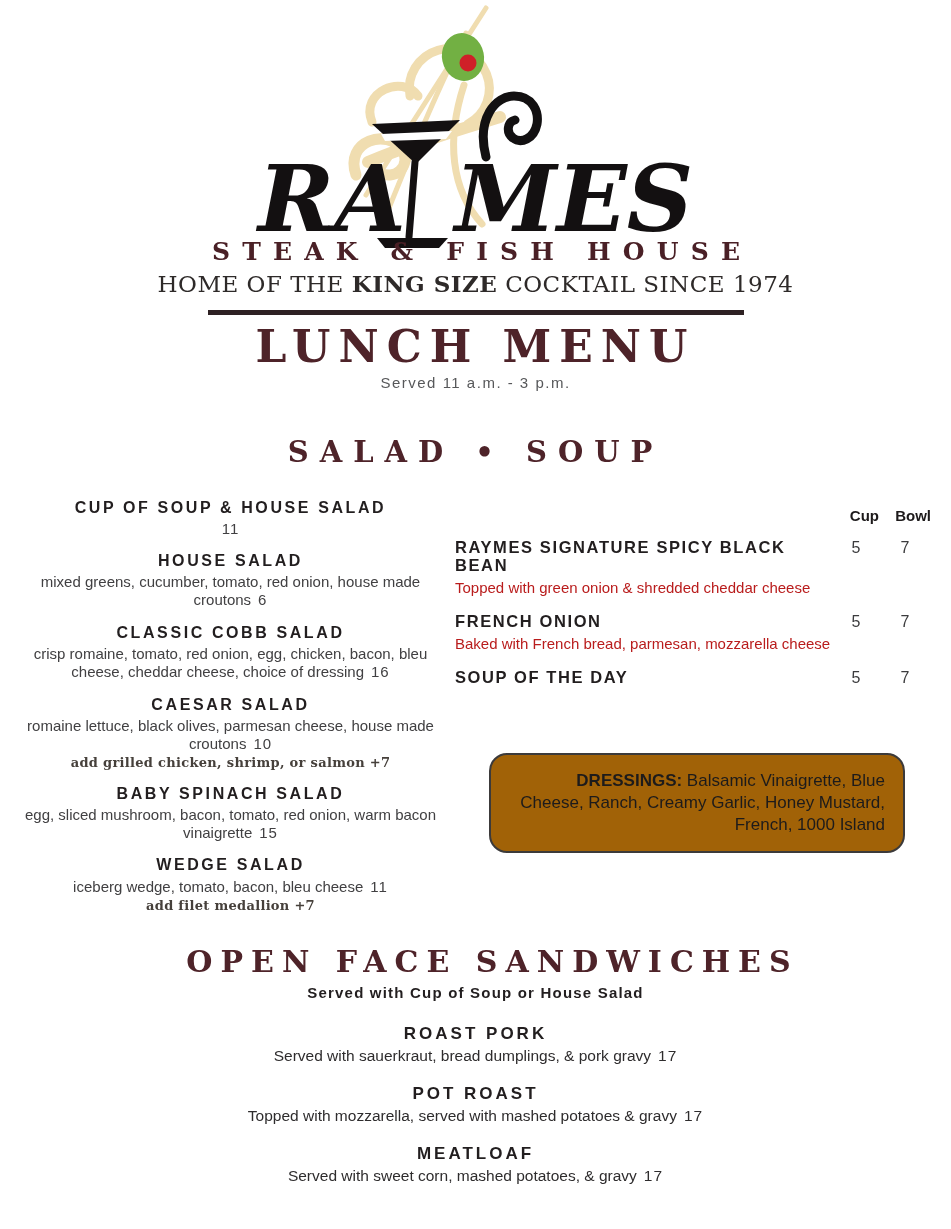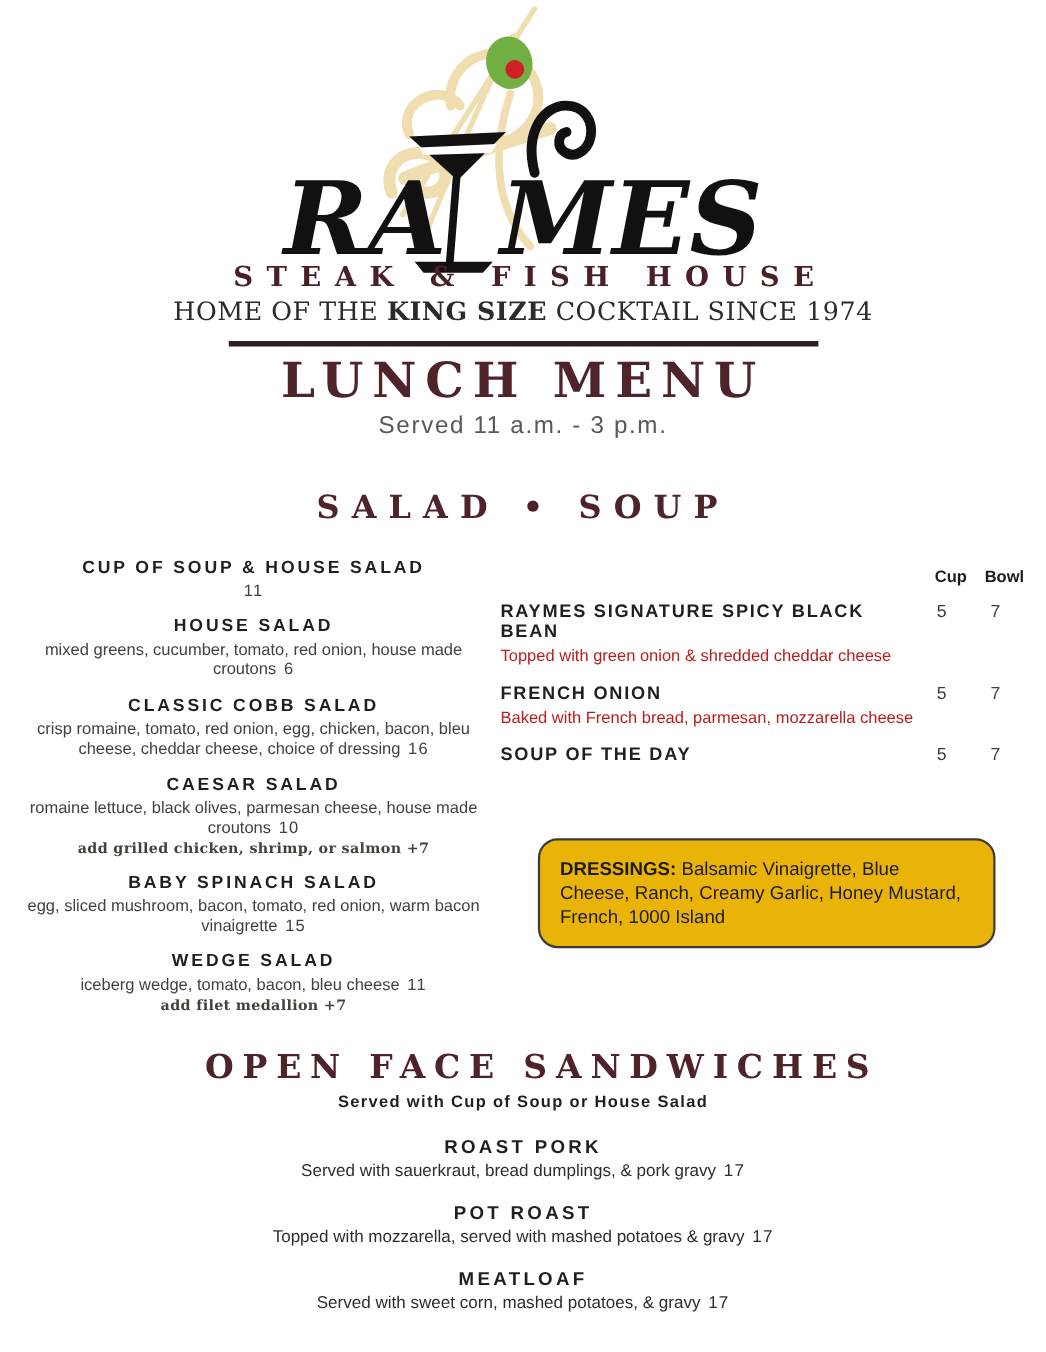--- a/index.html
+++ b/index.html
@@ -27,21 +27,21 @@
     margin: 13px auto 6px auto;
   }
 
   
   .lunch-title {
     font-family: "DejaVu Serif", serif; font-weight: bold;
     font-size: 44px; letter-spacing: 8px;
     color: #4e2329; margin: 2px 0 0 0; white-space: nowrap;
   }
   .served {
-    font-size: 22px; color: #57585a; letter-spacing: 1.5px;
+    font-size: 15px; color: #57585a; letter-spacing: 1.5px;
     margin-top: 2px;
   }
 
   
   .section-heading {
     font-family: "DejaVu Serif", serif; font-weight: bold;
     font-size: 29px; letter-spacing: 11px;
     color: #4e2329; text-align: center; margin: 44px 0 0 0;
     white-space: nowrap;
   }
@@ -76,22 +76,22 @@
   .soup-name {
     font-weight: bold; font-size: 16.5px; letter-spacing: 1.6px;
     color: #221e1f; line-height: 1.1;
   }
   .soup-desc { font-size: 15px; color: #b91c1c; margin-top: 5px; }
   .price-val { font-size: 16px; color: #3c3c3e; text-align: center; padding-top: 1px; }
 
   
   .dressings-box {
     width: 416px; margin: 66px 0 0 34px;
-    background: #eab308; border: 2px solid #3c3a3a; border-radius: 18px;
-    padding: 15px 18px; text-align: left;
+    background: #a16207; border: 2px solid #3c3a3a; border-radius: 18px;
+    padding: 15px 18px; text-align: right;
     font-size: 17px; color: #1d1b1b; line-height: 1.28;
   }
   .dressings-box .label { font-weight: bold; }
 
   
   .sandwich-section { text-align: center; margin-top: 16px; }
   .sand-heading {
     font-family: "DejaVu Serif", serif; font-weight: bold;
     font-size: 30px; letter-spacing: 8px;
     color: #4e2329; margin: 0; white-space: nowrap; padding-left: 34px;

